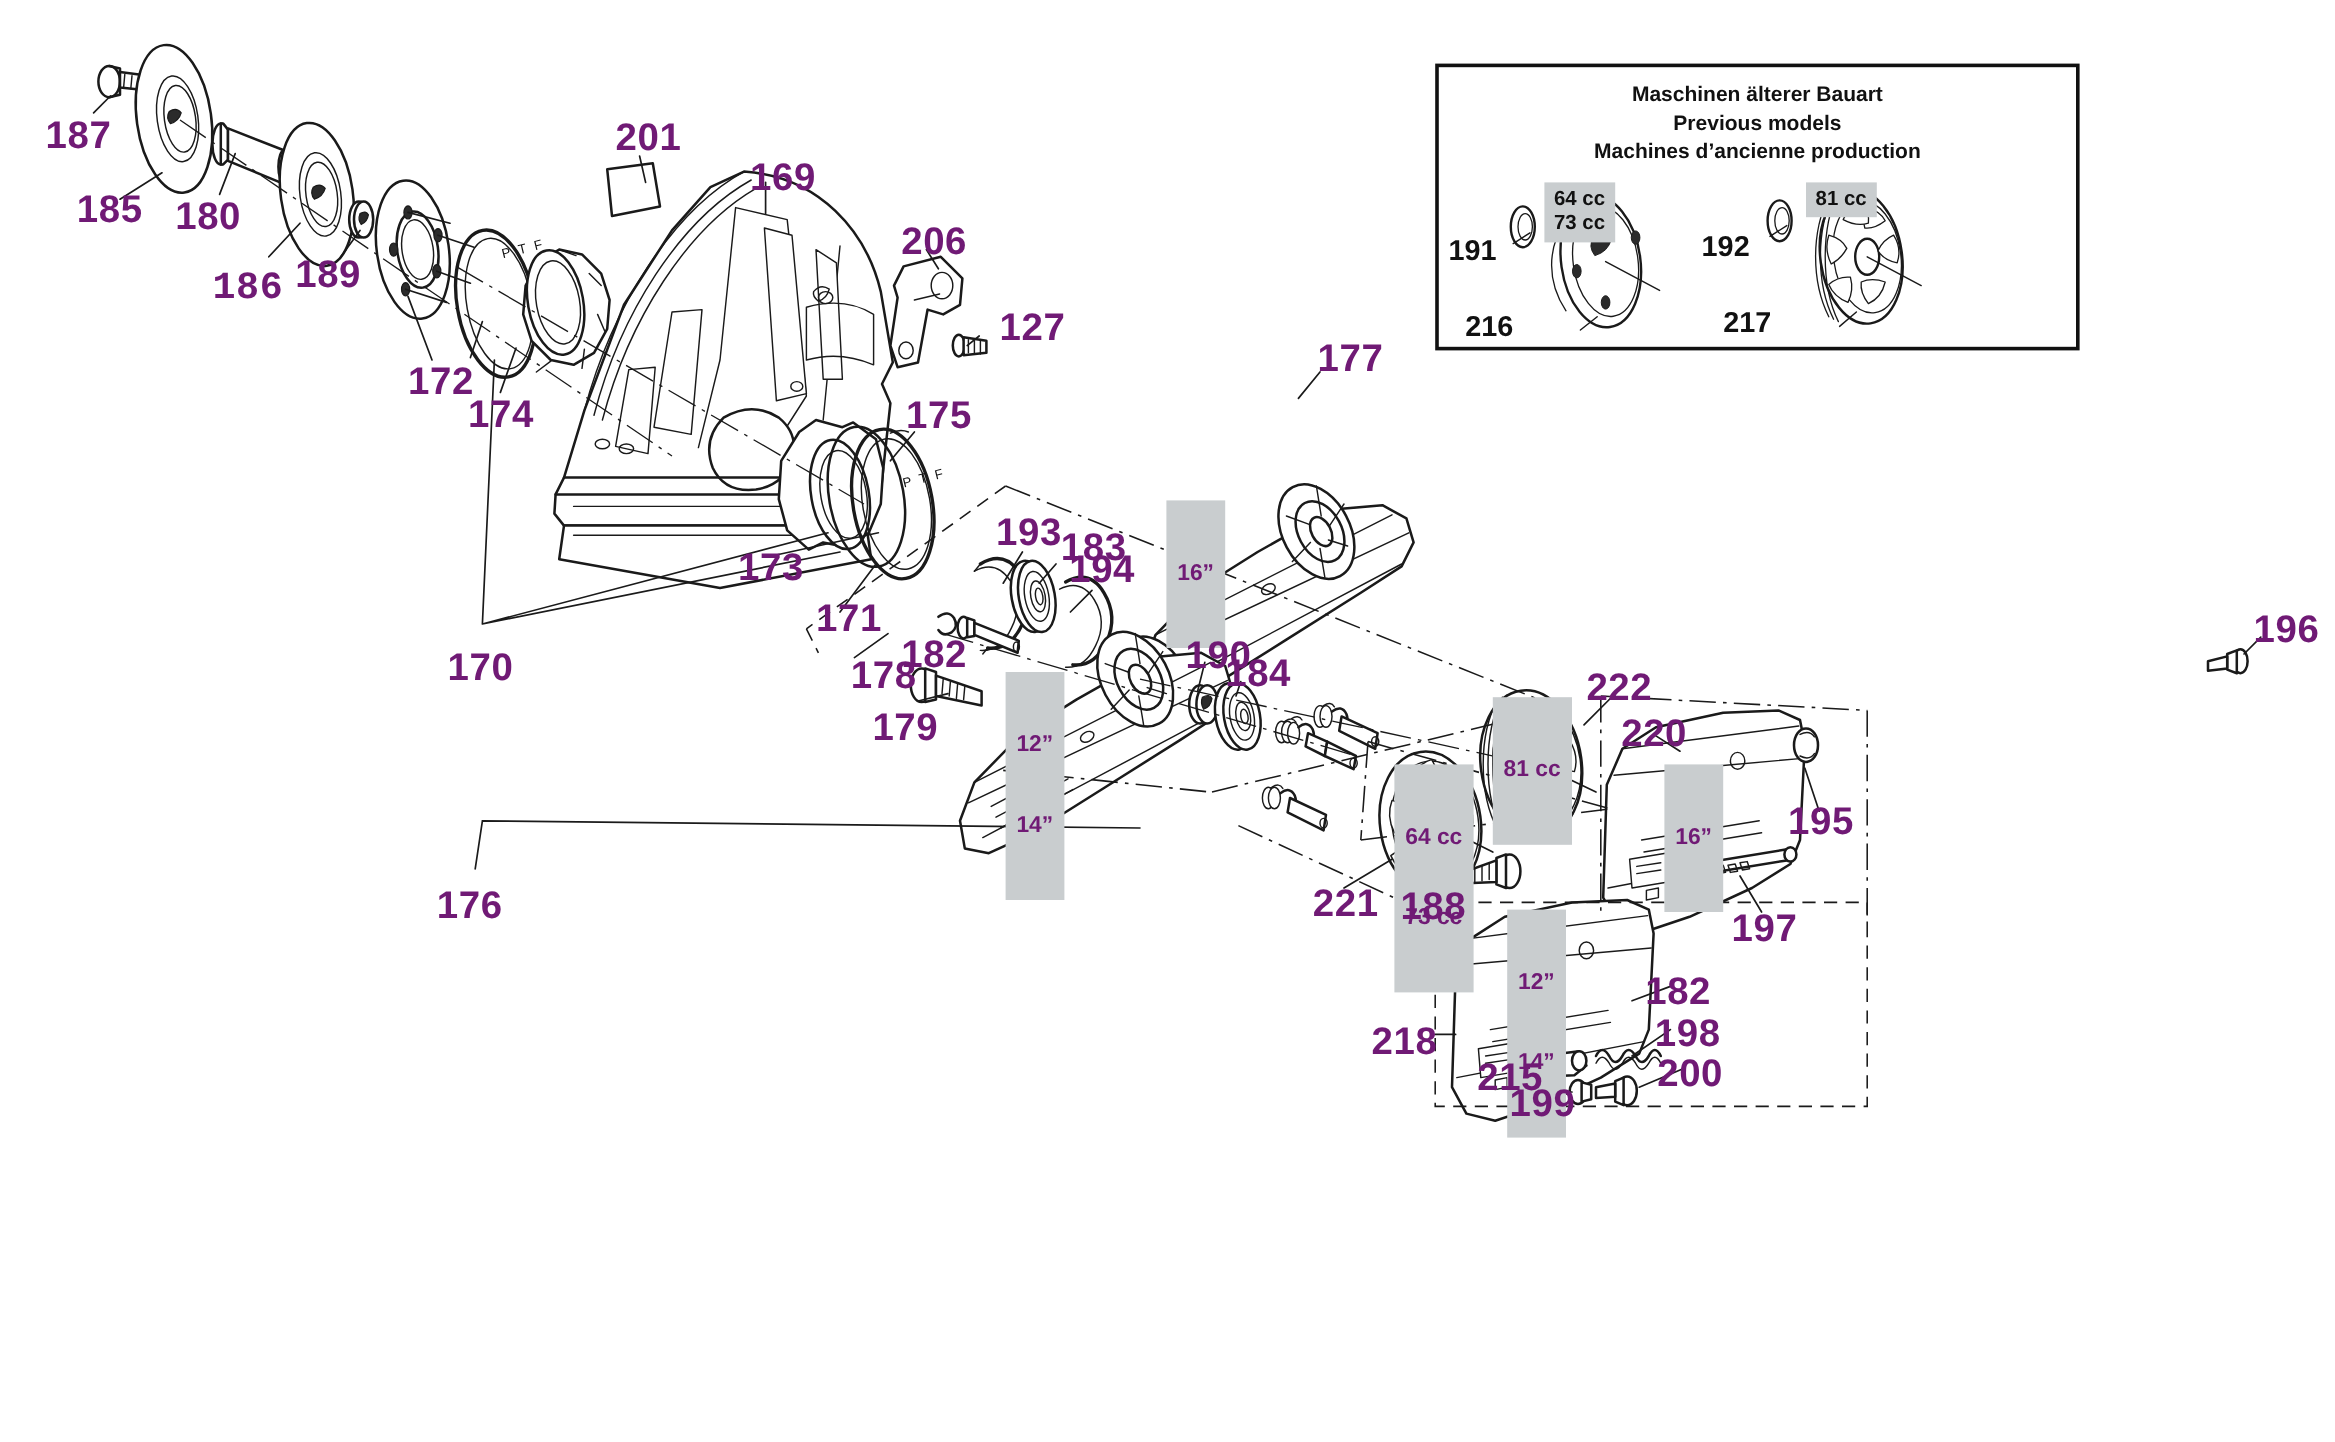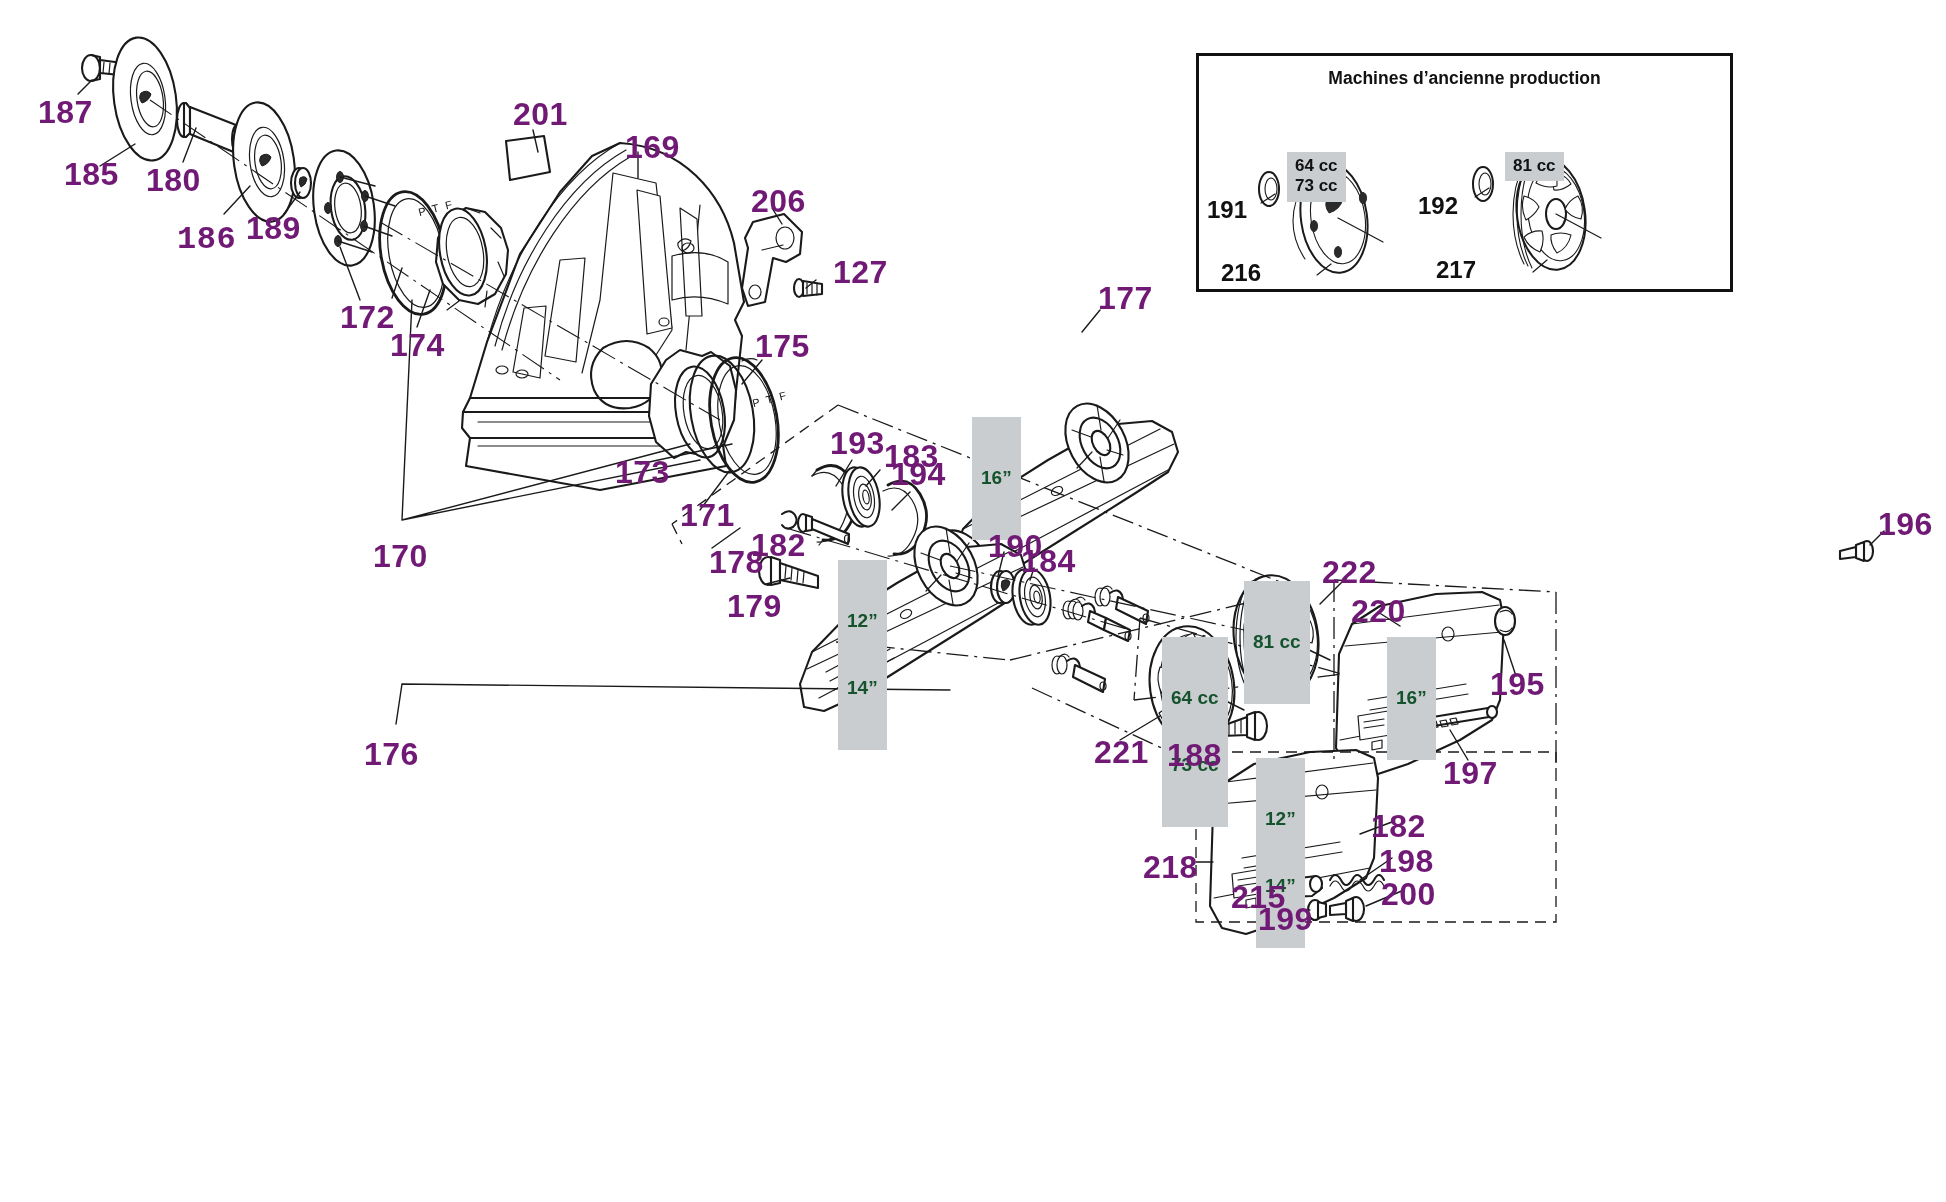--- a/index.html
+++ b/index.html
@@ -30,21 +30,21 @@
     line-height:1;
     color:#701a75;
     letter-spacing:0.5px;
     white-space:nowrap;
     user-select:none;
   }
   
   .badge{
     position:absolute;
     background:#c9cdcf;
-    color:#14532d;
+    color:#701a75;
     font-family:"Liberation Sans", sans-serif;
     font-weight:bold;
     font-size:19px;
     line-height:1.18;
     text-align:center;
     padding:5px 9px 6px 9px;
     white-space:pre;
     user-select:none;
   }
   .badge span{display:block;}
@@ -654,20 +654,22 @@
   <div class="callout" style="left:1371px; top:810px;">182</div>
   <div class="callout" style="left:1143px; top:851px;">218</div>
   <div class="callout" style="left:1379px; top:845px;">198</div>
   <div class="callout" style="left:1381px; top:878px;">200</div>
   <div class="callout" style="left:1231px; top:881px;">215</div>
   <div class="callout" style="left:1258px; top:903px;">199</div>
 
   <div id="inset">
 
     <div id="inset-title">
+      <div>Maschinen älterer Bauart</div>
+      <div>Previous models</div>
       <div>Machines d’ancienne production</div>
     </div>
 
     <svg viewBox="0 0 537 239" style="position:absolute;left:0;top:0;width:537px;height:239px;" xmlns="http://www.w3.org/2000/svg">
       <defs>
         <style>
           .i-ln{fill:none;stroke:#1a1a1a;stroke-width:2;stroke-linecap:round;stroke-linejoin:round;}
           .i-lnt{fill:none;stroke:#1a1a1a;stroke-width:1.1;stroke-linecap:round;stroke-linejoin:round;}
           .i-fw{fill:#ffffff;stroke:#1a1a1a;stroke-width:2;stroke-linejoin:round;}
           .i-fwt{fill:#ffffff;stroke:#1a1a1a;stroke-width:1.1;stroke-linejoin:round;}

